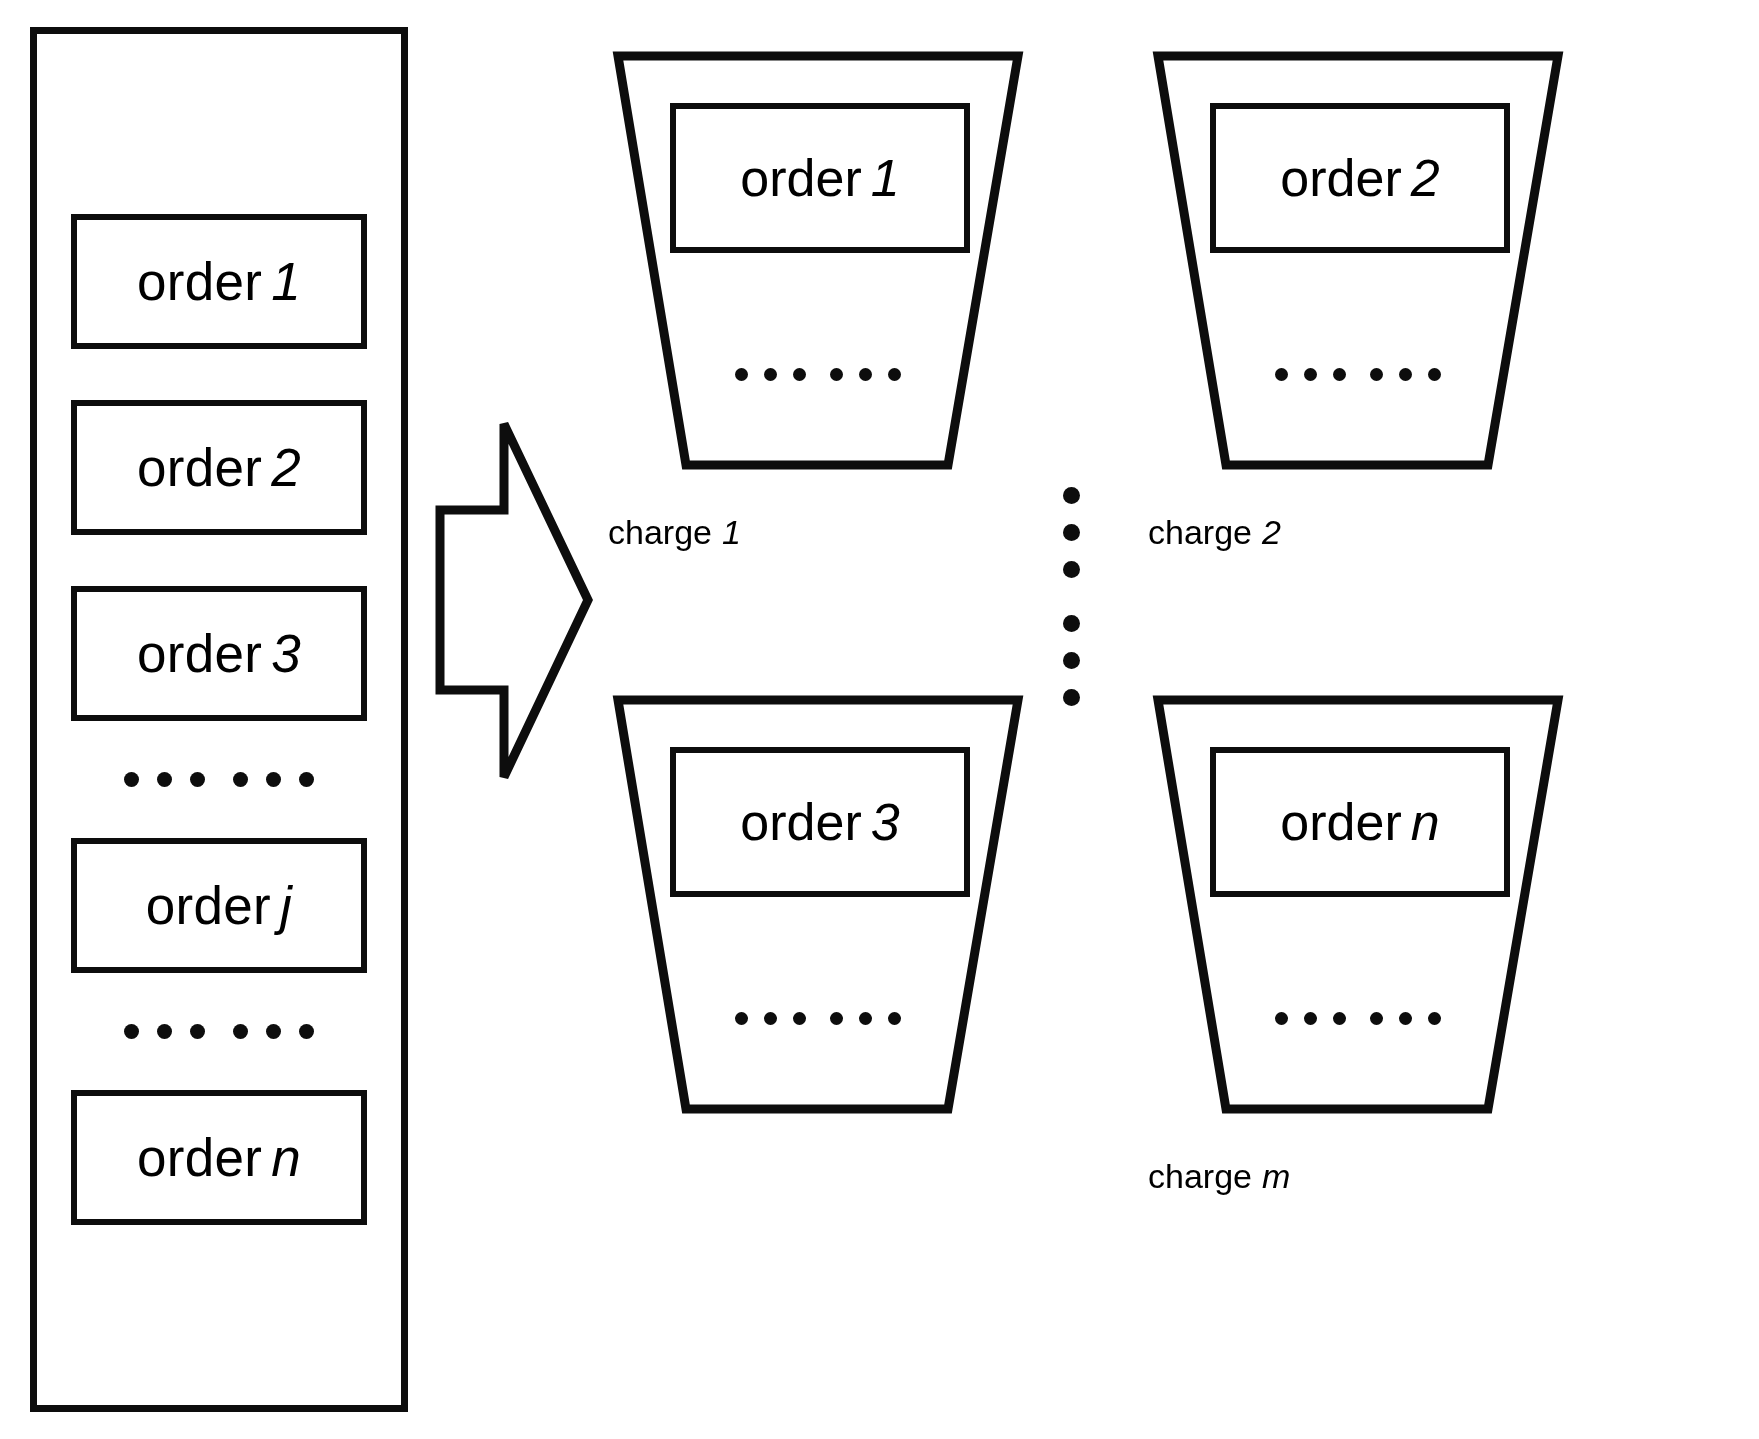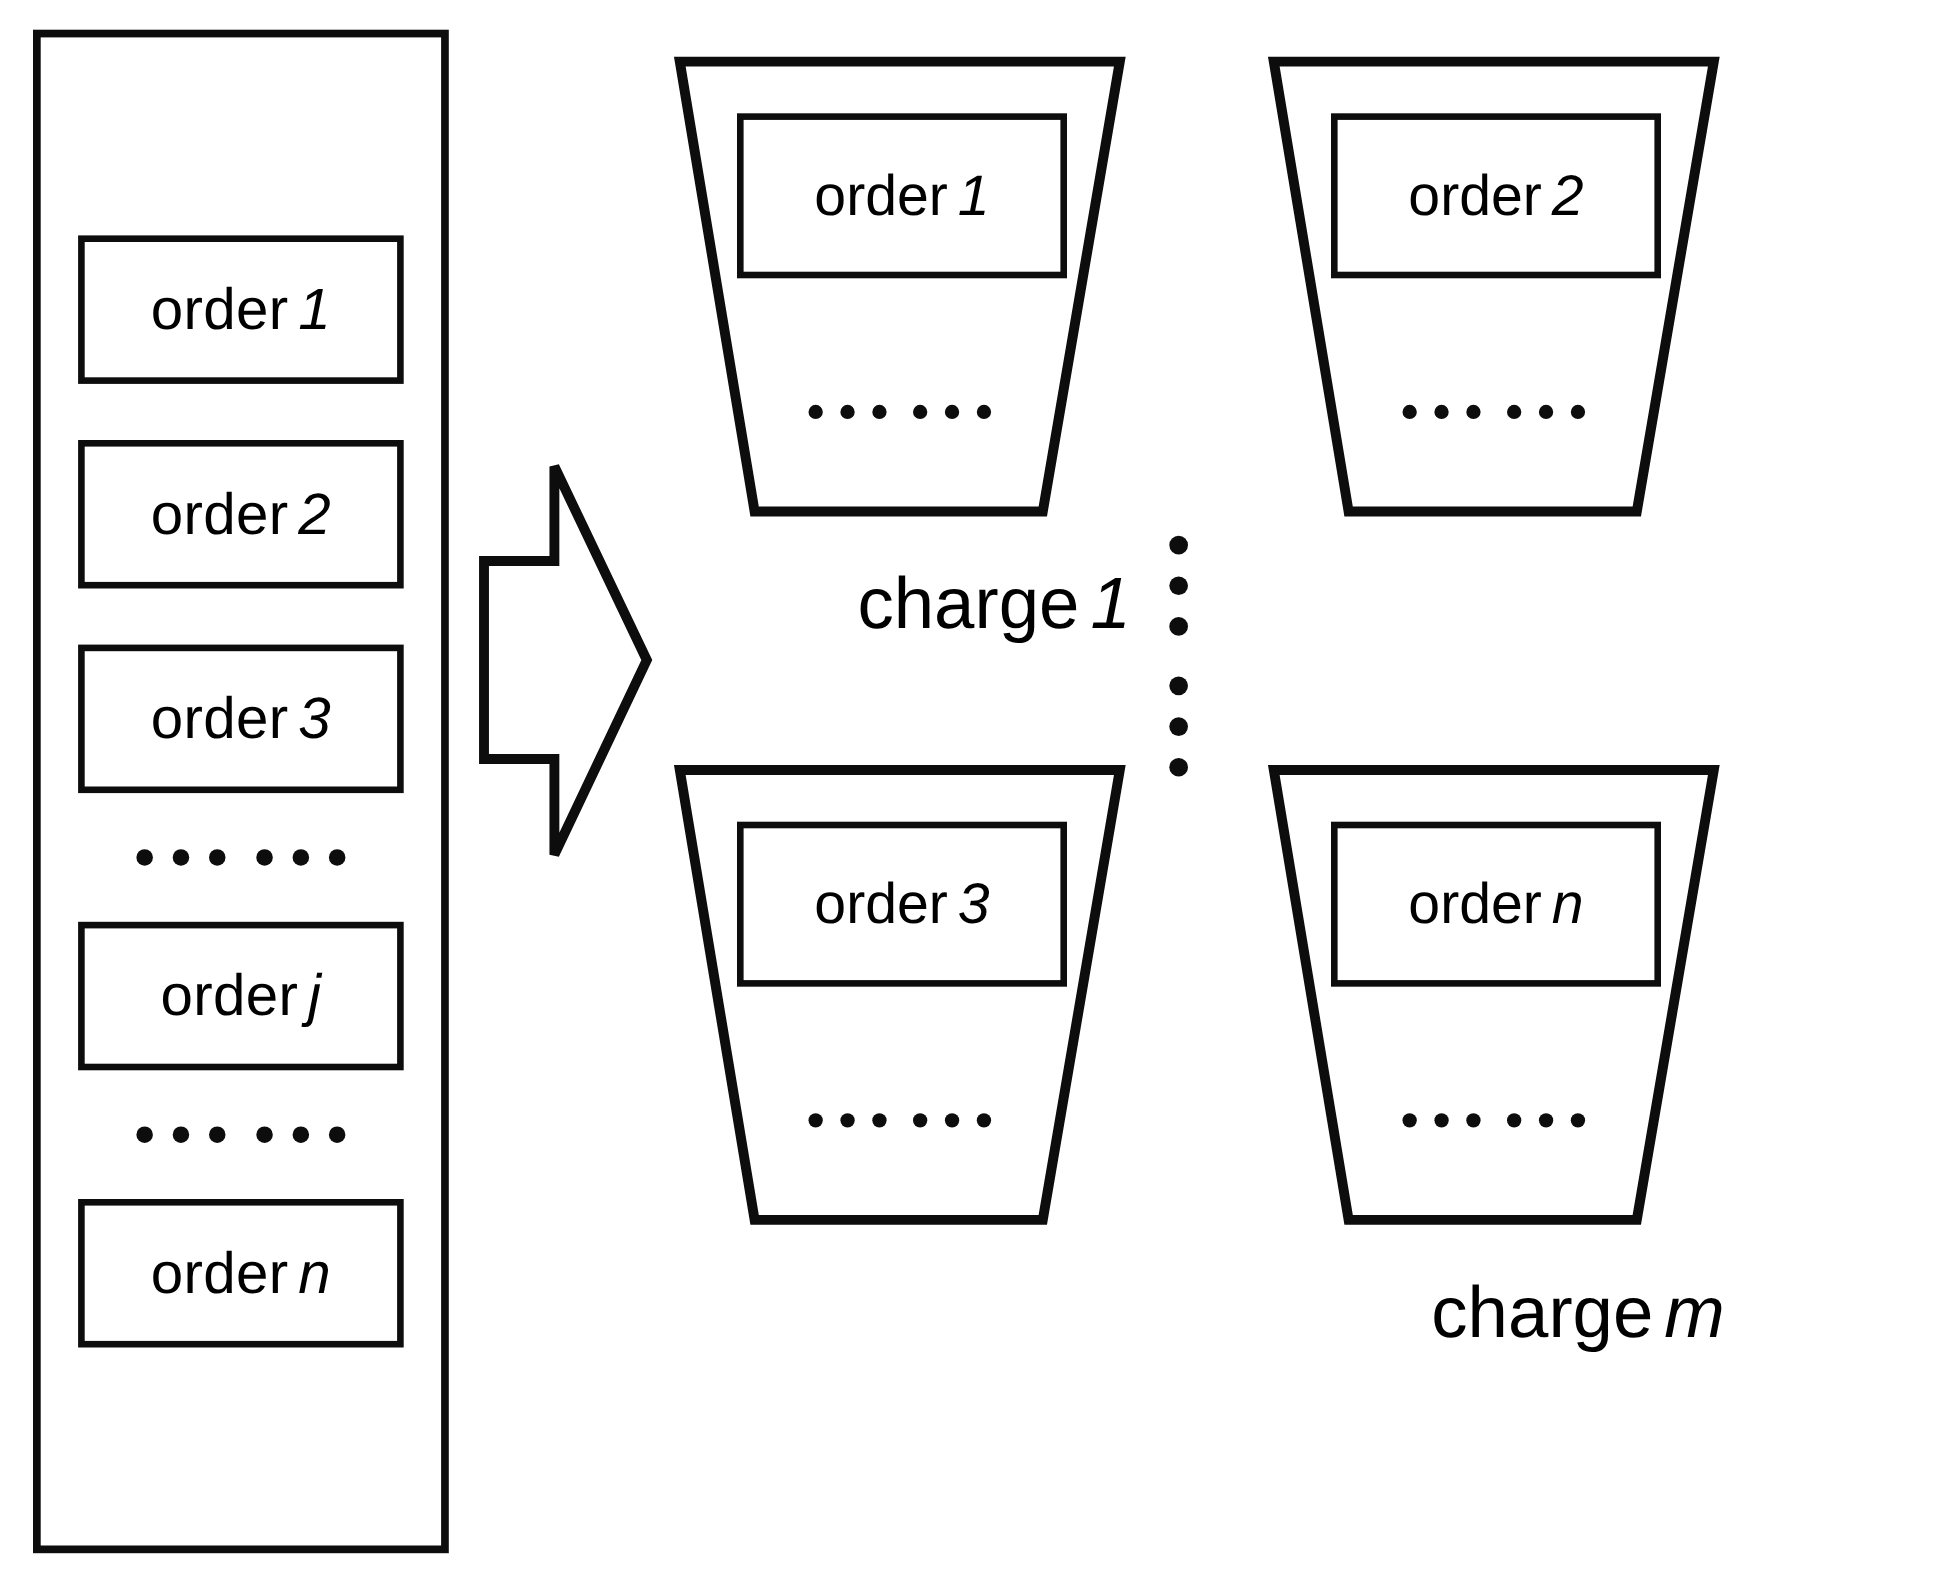--- a/index.html
+++ b/index.html
@@ -132,22 +132,22 @@
   .charge .trap .trap-dots {
     position: absolute;
     left: 0;
     right: 0;
     top: 320px;
     display: flex;
     justify-content: center;
   }
   .charge .charge-label {
     margin-top: 42px;
-    text-align: right;
-    font-size: 66px;
+    text-align: left;
+    font-size: 34px;
     line-height: 1;
     white-space: nowrap;
   }
   .charge .charge-label .ital {
     font-style: italic;
     padding-left: 10px;
   }
 
   
   #charge-1 { left: 608px; top: 48px; }
@@ -303,20 +303,23 @@
               <i class="d"></i>
             </span>
           <span class="grp">
               <i class="d"></i>
               <i class="d"></i>
               <i class="d"></i>
             </span>
         </span>
       </div>
     </div>
+    <div class="charge-label">
+      <span>charge</span><span class="ital">2</span>
+    </div>
   </div>
 
   <div class="charge" id="charge-3">
     <div class="trap">
       <svg width="420" height="425" viewBox="0 0 420 425" xmlns="http://www.w3.org/2000/svg">
         <path d="M 10 8 L 410 8 L 340 417 L 78 417 Z" fill="#ffffff" stroke="#0d0d0d" stroke-width="9" stroke-linejoin="miter"></path>
       </svg>
       <div class="inner-order">
         <span>order</span>
           <span class="ital">3</span>

